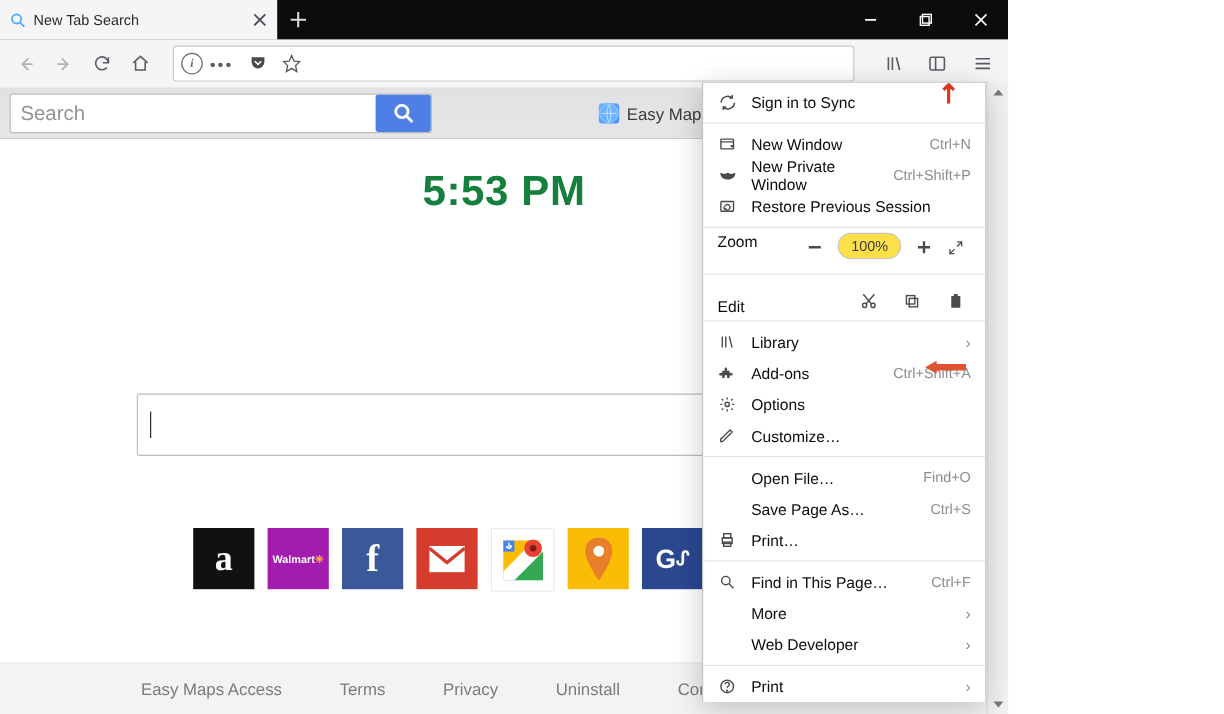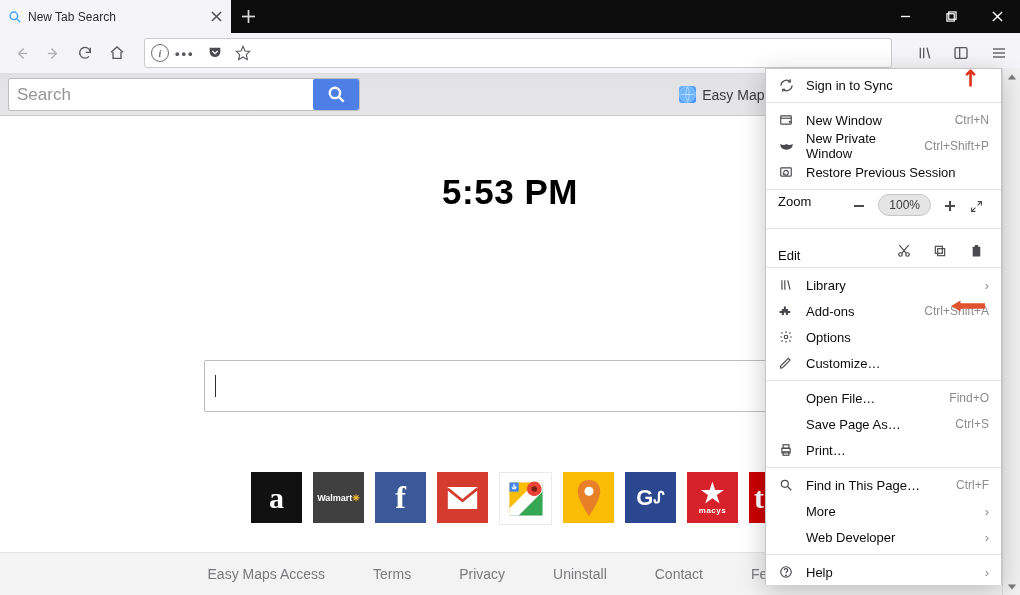--- a/index.html
+++ b/index.html
@@ -1,16 +1,16 @@
 <!DOCTYPE html>
 <html><head>
 <meta charset="utf-8">
 <style>
 html,body{margin:0;padding:0;width:1020px;height:595px;overflow:hidden;font-family:"Segoe UI",Arial,sans-serif;font-size:13px;background:#fff;color:#0c0c0d}
-.win{width:1020px;height:595px;display:flex;flex-direction:column;position:relative}
+.win{width:840px;height:595px;display:flex;flex-direction:column;position:relative}
 .titlebar{height:33px;background:#0c0c0d;display:flex;align-items:stretch}
 .tab{width:215px;background:#f5f5f7;display:flex;align-items:center;padding:0 8px;gap:6px;position:relative}
 .tab .favicon{width:14px;height:14px;display:flex;align-items:center;justify-content:center}
 .tab .title{flex:1;font-size:12px;color:#2c2c2e;white-space:nowrap;overflow:hidden}
 .tab .close{width:14px;height:14px;display:flex;align-items:center;justify-content:center;color:#4a4a4f;cursor:pointer}
 .newtab-btn{width:34px;display:flex;align-items:center;justify-content:center;color:#d8d8d8}
 .wincontrols{margin-left:auto;display:flex}
 .winbtn{width:46px;display:flex;align-items:center;justify-content:center;color:#fff}
 .navbar{height:40px;background:#f5f5f7;border-bottom:1px solid #ddd;display:flex;align-items:center;padding:0 6px;gap:2px}
 .navbtn{width:30px;height:30px;border-radius:4px;display:flex;align-items:center;justify-content:center;color:#5a5a5f}
@@ -26,38 +26,38 @@
 .searchbox{height:31px;width:350px;border:1px solid #bdbdc0;border-radius:2px;background:#fff;display:flex;align-items:center}
 .searchbox input{border:none;flex:1;padding:0 8px;font-size:17px;color:#a16207;outline:none;background:transparent}
 .searchbox input::placeholder{color:#949497}
 .searchbox .sbtn{width:46px;height:31px;background:#4e7fe6;display:flex;align-items:center;justify-content:center;color:#fff;border-radius:2px}
 .tb-link{display:flex;align-items:center;gap:6px;color:#3a3a3d;font-size:14px}
 .tb-link .map-ic{width:17px;height:17px;background:linear-gradient(135deg,#6db3ff,#3d8dff);border-radius:3px}
 .tb-link .sun{color:#fca311;font-size:13px}
 .tb-link .temp{color:#3a3a3d;margin-left:2px}
 .news-ic{width:24px;height:24px;border:1.5px solid #3a3a3d;border-radius:50%;display:flex;align-items:center;justify-content:center}
 .content{flex:1;background:#fff;display:flex;flex-direction:column;align-items:center;position:relative;overflow:hidden}
-.clock{margin-top:56px;font-size:35px;font-weight:600;color:#000000;letter-spacing:.5px}
+.clock{margin-top:24px;font-size:35px;font-weight:600;color:#15803d;letter-spacing:.5px}
 .bigsearch{width:590px;height:38px;border:1px solid #bdbdc0;border-radius:2px;margin-top:148px;padding:6px 10px;display:flex;align-items:center}
 .bigsearch .caret{width:1px;height:22px;background:#2c2c2e;animation:blink 1s steps(1) infinite}
 @keyframes blink{50%{opacity:0}}
 .tiles{display:flex;gap:11px;margin-top:60px}
 .tile{width:51px;height:51px;display:flex;align-items:center;justify-content:center;color:#fff;font-weight:700}
 .footerbar{height:42px;background:#f3f3f4;border-top:1px solid #e2e2e4;display:flex;align-items:center;justify-content:center;gap:48px;color:#7a7a7d;font-size:14px}
 .menu-panel{position:absolute;top:68px;right:18px;width:235px;background:#fff;border:1px solid #c7c7c9;border-bottom:none;box-shadow:0 6px 24px rgba(0,0,0,.22);display:flex;flex-direction:column;z-index:50;padding:3px 0 0}
 .menu-item{height:26px;display:flex;align-items:center;padding:0 12px;font-size:13px;color:#0c0c0d;position:relative}
 .menu-item .ic{width:16px;height:16px;margin-right:12px;display:flex;align-items:center;justify-content:center;color:#4a4a4f}
 .menu-item .label{flex:1}
 .menu-item .sc{color:#8c8c8f;font-size:12px}
 .menu-item .chev{color:#8c8c8f}
 .menu-sep{height:1px;margin:4px 0;background:#e2e2e4}
 .zoom-row{height:30px;display:flex;align-items:flex-start;padding:0 12px;font-size:13px}
 .zoom-row .label{flex:1}
 .zoom-row .zbtn{width:26px;height:24px;display:flex;align-items:center;justify-content:center;color:#4a4a4f}
-.zoom-pill{height:20px;padding:0 10px;border:1px solid #c7c7c9;border-radius:11px;background:#e5e5e5;font-size:12px;display:flex;align-items:center;color:#3a3a3d;margin:0 6px}
+.zoom-pill{height:20px;padding:0 10px;border:1px solid #c7c7c9;border-radius:11px;background:#fde047;font-size:12px;display:flex;align-items:center;color:#3a3a3d;margin:0 6px}
 .edit-row{height:30px;display:flex;align-items:flex-end;padding:0 12px;font-size:13px}
 .edit-row .label{flex:1}
 .edit-row .ebtn{width:26px;height:24px;display:flex;align-items:center;justify-content:center;color:#4a4a4f;margin-left:10px}
 .arrow-up{position:absolute;top:-4px;right:22px;transform:rotate(-45deg);font-size:22px;color:#e0341c;font-weight:700}
 .arrow-addons{position:absolute;top:229px;right:16px;display:flex;align-items:center}
 .arrow-addons svg{display:block}
 .scrollgutter{position:absolute;top:68px;right:0;width:17px;height:527px;background:#f1f1f1;border-left:1px solid #dcdcdc;z-index:20}
 .scrollgutter .up,.scrollgutter .dn{height:17px;display:flex;align-items:center;justify-content:center;color:#7a7a7d}
 svg{display:block}
 </style>
@@ -212,21 +212,21 @@
 
   <div class="content">
     <div class="clock">5:53 PM</div>
     <div class="bigsearch">
       <span class="caret"></span>
     </div>
     <div class="tiles">
       <div class="tile" style="background:#111">
           <span style="font-family:Georgia,serif;font-size:30px;font-weight:700">a</span>
         </div>
-      <div class="tile" style="background:#404040;font-size:9px">Walmart<span style="color:#fdbb30">✳</span></div>
+      <div class="tile" style="background:#a21caf;font-size:9px">Walmart<span style="color:#fdbb30">✳</span></div>
       <div class="tile" style="background:#3b5998;font-family:Georgia,serif;font-size:32px">f</div>
       <div class="tile" style="background:#d53c2e">
         <svg width="31" height="22" viewBox="0 0 32 24">
             <rect width="32" height="24" fill="#fff"></rect>
             <polyline points="0 2 16 15 32 2" fill="none" stroke="#d53c2e" stroke-width="3"></polyline>
           </svg>
       </div>
       <div class="tile" style="background:#fff;border:1px solid #eaeaea">
         <svg width="44" height="44" viewBox="0 0 48 48">
             <polygon points="6 6 42 6 42 42 6 42" fill="#e1e1e1"></polygon>
@@ -451,21 +451,21 @@
     </div>
     <div class="menu-sep"></div>
     <div class="menu-item">
       <span class="ic">
           <svg width="14" height="14" viewBox="0 0 24 24" fill="none" stroke="currentColor" stroke-width="2">
             <circle cx="12" cy="12" r="9"></circle>
             <path d="M9 9a3 3 0 1 1 4 3c-1 .5-1 1-1 2"></path>
             <circle cx="12" cy="18" r=".7" fill="currentColor"></circle>
           </svg>
         </span>
-      <span class="label">Help</span>
+      <span class="label">Print</span>
       <span class="chev">›</span>
     </div>
 
     <div class="arrow-addons">
       <svg width="34" height="16" viewBox="0 0 50 20">
           <polygon points="0 10 14 2 14 6 50 6 50 14 14 14 14 18" fill="#e0532e"></polygon>
         </svg>
     </div>
   </div>
 

